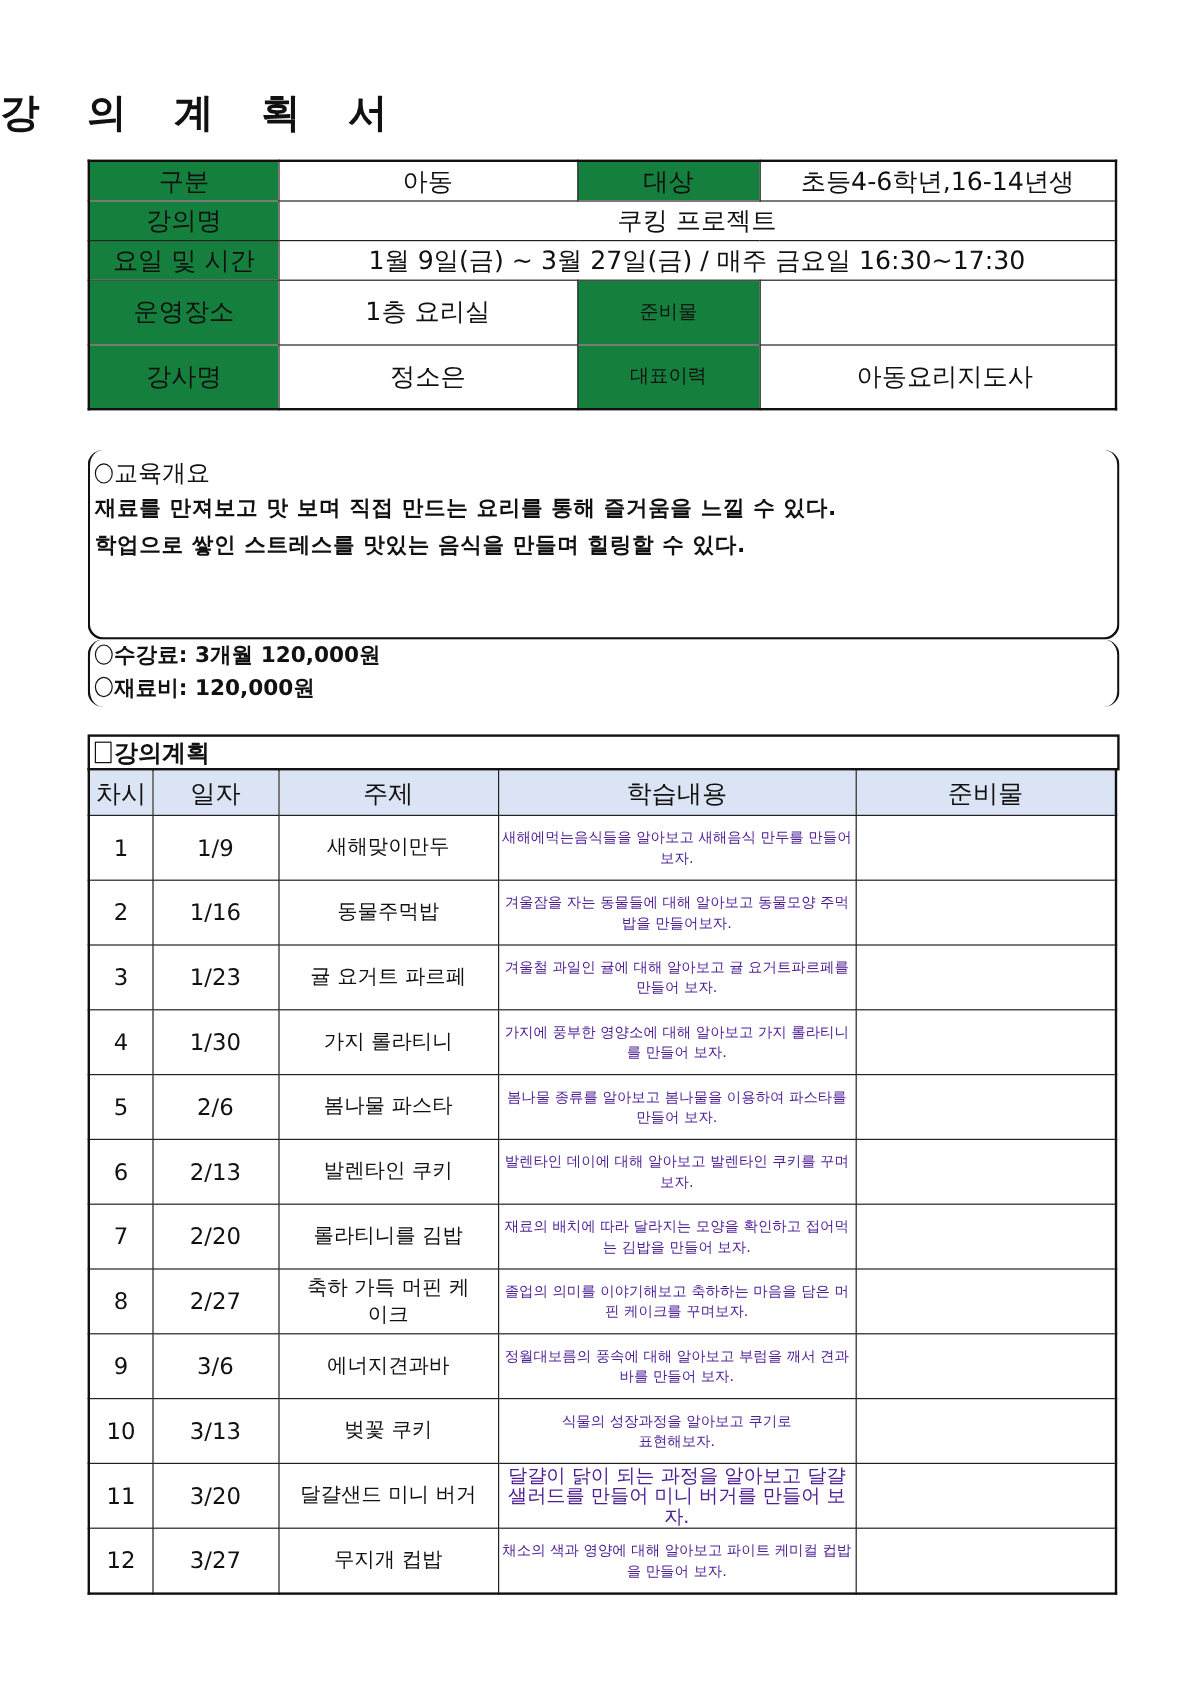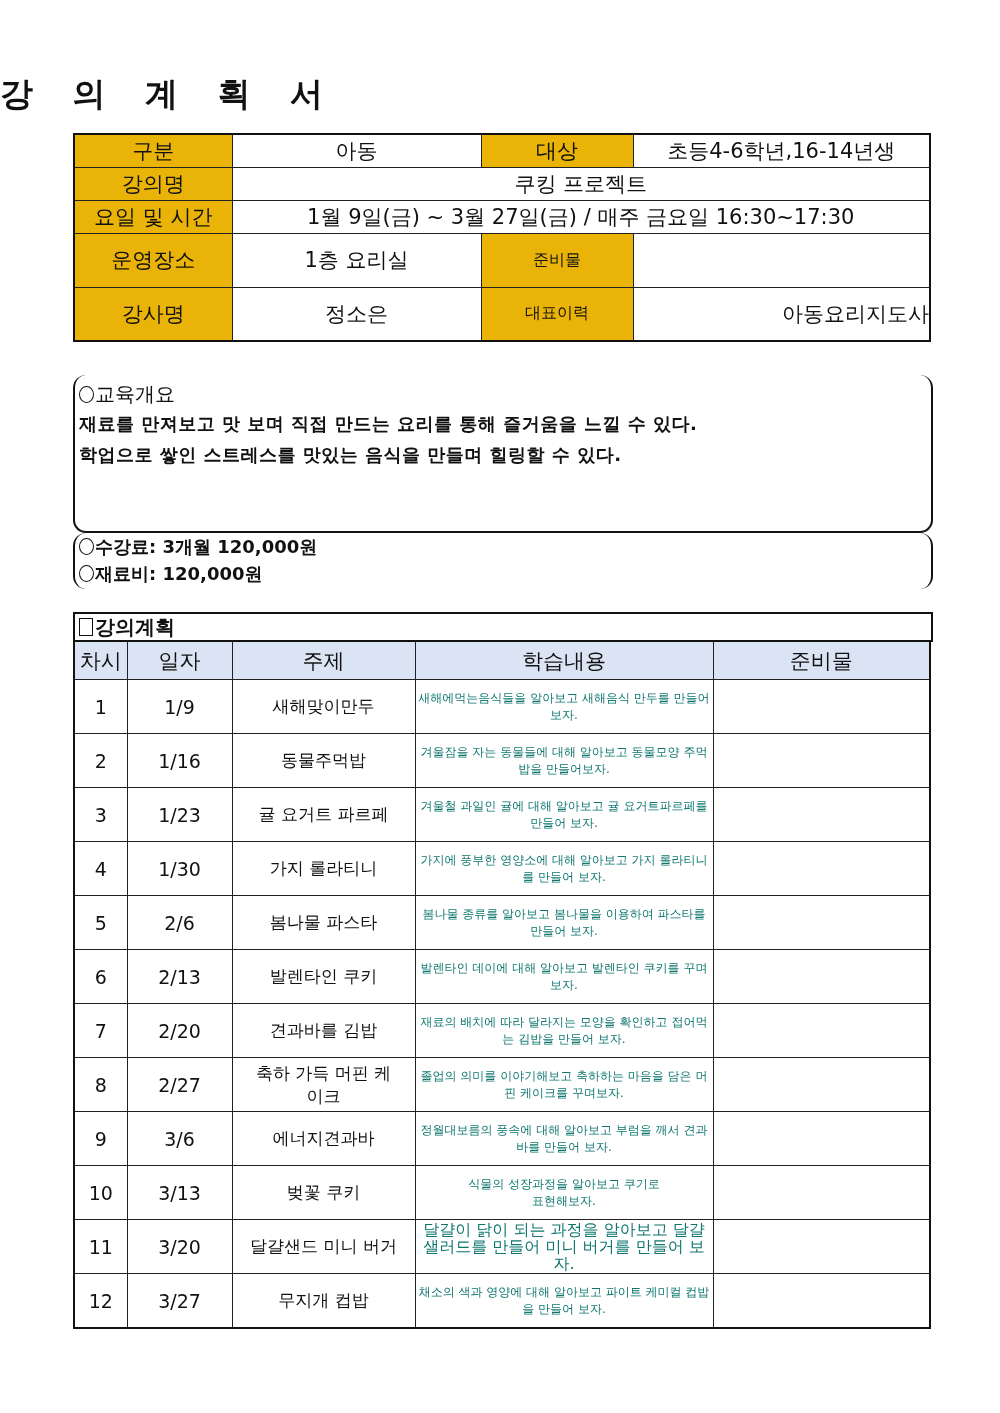--- a/index.html
+++ b/index.html
@@ -1,35 +1,35 @@
 <!DOCTYPE html>
 <html><head>
 <meta charset="utf-8">
 <style>
   html, body { margin:0; padding:0; background:#ffffff; }
   body { width:1000px; height:1413px; position:relative; font-family:"DejaVu Sans", sans-serif; color:#111; }
   .title { position:absolute; top:72px; left:0; width:1000px; text-align:left; font-size:33px; font-weight:bold; letter-spacing:14px; font-family:"DejaVu Sans", sans-serif; }
   table { border-collapse:collapse; position:absolute; left:73px; width:856px; table-layout:fixed; }
   td, th { border:1px solid #222; padding:0; text-align:center; vertical-align:middle; font-weight:normal; overflow:hidden; }
-  .hdr { background:#eab308; }
+  .hdr { background:#15803d; }
   .info td { font-size:21px; }
   .info td.sm { font-size:16px; }
-  .info td.left { text-align:right; padding-left:12px; }
+  .info td.left { text-align:center; padding-left:12px; }
   #info-table { top:133px; border:2px solid #111; }
   .section { position:absolute; left:73px; width:852px; border-left:2px solid #111; border-right:2px solid #111; padding:0 0 0 4px; box-sizing:content-box;border-radius:13px; }
   #overview { top:375px; height:156px; border-bottom:2px solid #111; }
   #overview .head { font-size:20px; margin-top:6px; }
   #overview .line { font-size:18px; font-weight:bold; letter-spacing:0.5px; line-height:31px; white-space:nowrap; }
   #fees { top:533px; height:56px; font-size:18px; font-weight:bold; }
   #fees div { line-height:26px; margin-top:1px; }
   #plan-head { position:absolute; top:612px; left:73px; width:852px; height:26px; border:2px solid #111; padding-left:4px; font-size:20px; font-weight:bold; line-height:26px; }
   #schedule { top:640px; border:2px solid #111; }
   #schedule th { background:#dbe4f4; font-size:21px; height:37px; }
   #schedule td { height:53px; font-size:19px; }
-  #schedule td.content { font-size:12px; line-height:17px; color:#0f766e; padding:0 2px; }
+  #schedule td.content { font-size:12px; line-height:17px; color:#4c1d95; padding:0 2px; }
   #schedule td.topic { font-size:17px; line-height:23px; }
   .circle { display:inline-block; width:15px; height:17px; border:1.5px solid #111; border-radius:50%; vertical-align:-2px; margin-right:1px; box-sizing:border-box;}
   .square { display:inline-block; width:14px; height:18px; border:1.5px solid #111; vertical-align:-2px; margin-right:2px; box-sizing:border-box;}
 </style>
 </head>
 <body>
 
 <div class="title">강 의 계 획 서</div>
 
 <table id="info-table" class="info">
@@ -136,21 +136,21 @@
   <tr>
         <td>6</td>
         <td>2/13</td>
         <td class="topic">발렌타인 쿠키</td>
         <td class="content">발렌타인 데이에 대해 알아보고 발렌타인 쿠키를 꾸며 보자.</td>
         <td></td>
       </tr>
   <tr>
         <td>7</td>
         <td>2/20</td>
-        <td class="topic">견과바를 김밥</td>
+        <td class="topic">롤라티니를 김밥</td>
         <td class="content">재료의 배치에 따라 달라지는 모양을 확인하고 접어먹는 김밥을 만들어 보자.</td>
         <td></td>
       </tr>
   <tr>
         <td>8</td>
         <td>2/27</td>
         <td class="topic" style="padding:0 18px">축하 가득 머핀 케이크</td>
         <td class="content">졸업의 의미를 이야기해보고 축하하는 마음을 담은 머핀 케이크를 꾸며보자.</td>
         <td></td>
       </tr>

